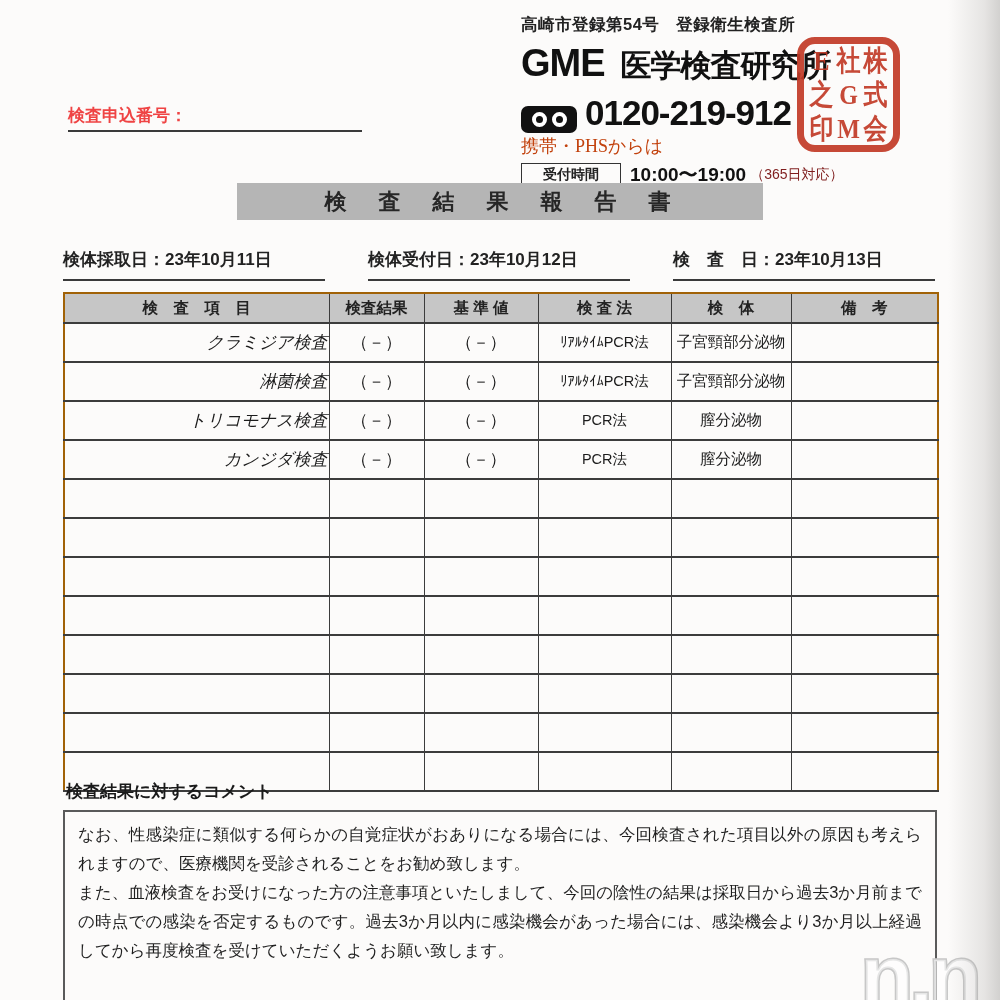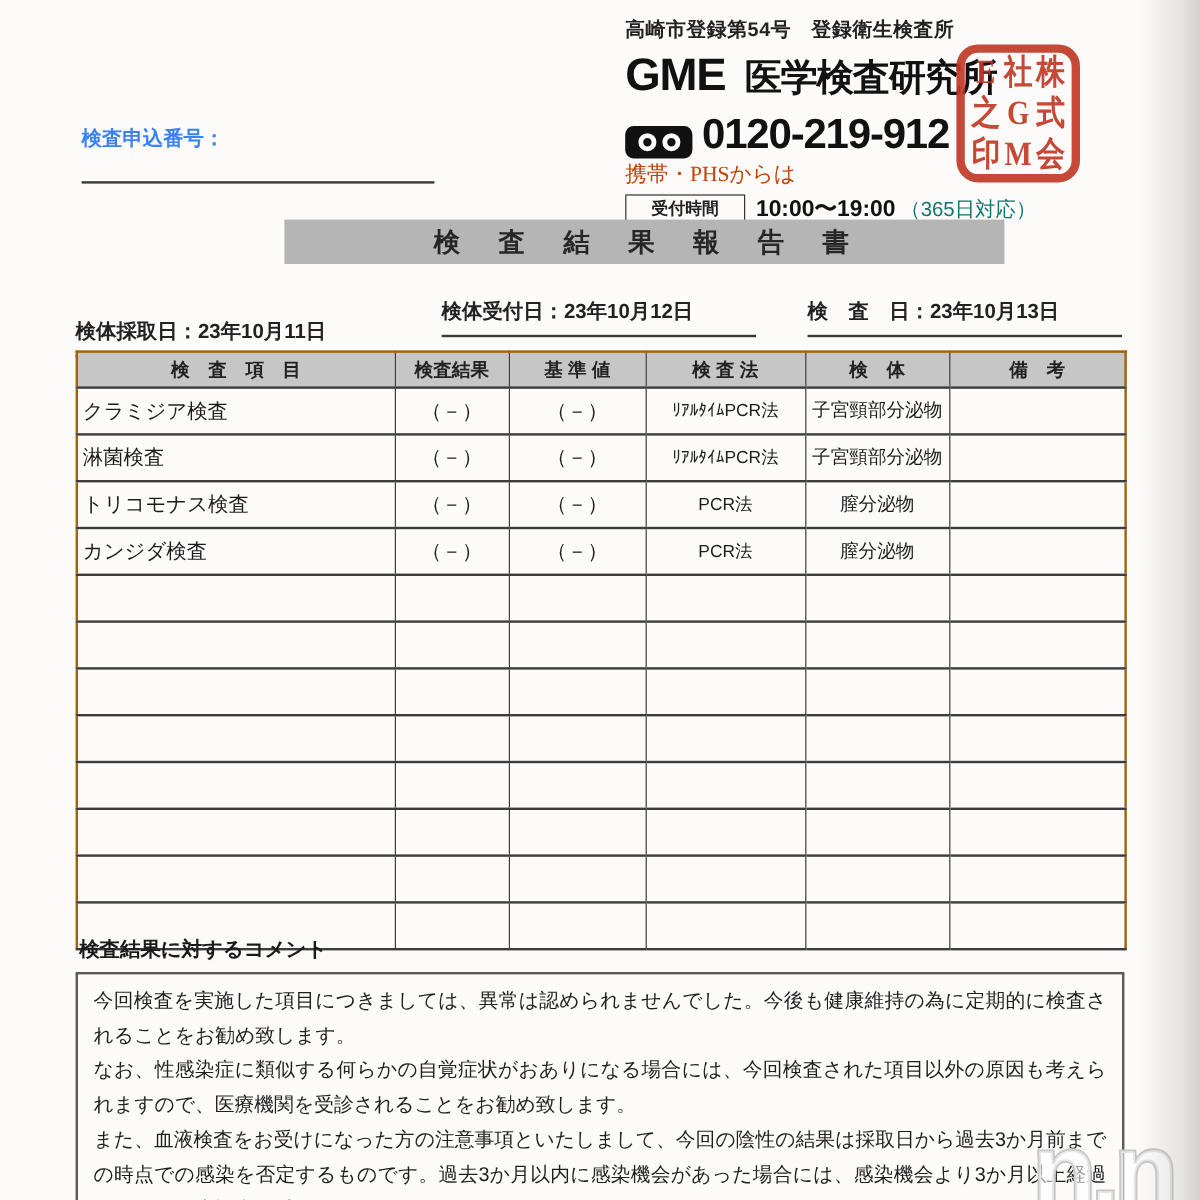--- a/index.html
+++ b/index.html
@@ -4,62 +4,62 @@
 <style>
   html,body{margin:0;padding:0;background:#e9e9e9;}
   .page{
     position:relative;width:1000px;height:1000px;margin:0 auto;
     background:#fcfbfa;overflow:hidden;
     font-family:"Liberation Sans","DejaVu Sans",sans-serif;
     color:#1c1c1c;
   }
   
   .appnum{position:absolute;left:68px;top:104px;width:294px;
-    border-bottom:2px solid #3a3a3a;padding-bottom:24px;font-size:17px;font-weight:600;color:#3b82f6;}
+    border-bottom:2px solid #3a3a3a;padding-bottom:3px;font-size:17px;font-weight:600;color:#ef4444;}
   .hq{position:absolute;left:521px;top:14px;width:270px;}
   .hq .reg{font-size:16.5px;font-weight:600;letter-spacing:.5px;white-space:nowrap;color:#222;}
   .brandline{margin-top:6px;white-space:nowrap;display:flex;align-items:baseline;}
   .brandline .gme{font-size:38px;font-weight:800;letter-spacing:-1px;color:#111;}
   .brandline .inst{font-size:31px;font-weight:600;margin-left:16px;letter-spacing:-1px;color:#111;}
   .telline{margin-top:6px;display:flex;align-items:flex-end;white-space:nowrap;}
   .freedial{position:relative;width:56px;height:27px;background:#111;border-radius:7px;
     display:flex;align-items:center;justify-content:center;gap:5px;flex:0 0 auto;}
   .freedial .ring{width:15px;height:15px;border:4px solid #fff;border-radius:50%;box-sizing:border-box;}
   .telline .telnum{font-size:35px;font-weight:800;margin-left:8px;letter-spacing:-1px;color:#111;}
   .mobline{margin-top:1px;white-space:nowrap;display:flex;align-items:baseline;}
   .mobline .moblabel{font-size:18px;font-weight:500;color:#c2410c;font-family:Liberation Serif, serif;}
   .mobline .mobnum{font-size:26px;font-weight:500;margin-left:6px;letter-spacing:0;color:#1a1a1a;}
   .hoursline{margin-top:4px;display:flex;align-items:center;white-space:nowrap;}
   .hoursbox{border:1.5px solid #333;font-size:14px;font-weight:600;padding:2px 21px;color:#222;}
   .hoursval{font-size:19px;font-weight:800;margin-left:9px;color:#111;}
-  .hoursnote{font-size:17px;font-weight:500;margin-left:4px;color:#0f766e;}
+  .hoursnote{font-size:14px;font-weight:500;margin-left:4px;color:#7f1d1d;}
   
   .seal{position:absolute;left:797px;top:37px;width:103px;height:115px;box-sizing:border-box;
     border:7px solid #c23a27;border-radius:18px;opacity:.92;
     display:flex;flex-direction:row;align-items:center;justify-content:center;gap:3px;padding:3px 2px;}
   .seal .col{display:flex;flex-direction:column;align-items:center;justify-content:space-between;height:92px;}
   .seal .col span{font-size:24px;line-height:1;font-weight:800;color:#c23a27;transform:scaleY(1.18);
     font-family:"Liberation Serif","DejaVu Serif",serif;}
   
-  .titlebar{position:absolute;left:237px;top:183px;width:600px;height:37px;background:#b5b5b5;
+  .titlebar{position:absolute;left:237px;top:183px;width:526px;height:37px;background:#b5b5b5;
     display:flex;align-items:center;justify-content:center;}
   .titlebar span{font-size:22px;font-weight:800;letter-spacing:5px;color:#262626;}
   
   .dates{position:absolute;left:63px;top:248px;width:874px;height:36px;}
   .dategroup{position:absolute;top:0;width:262px;border-bottom:2px solid #3a3a3a;
     padding-bottom:8px;font-size:17px;font-weight:600;white-space:nowrap;color:#222;}
-  .dg1{left:0;margin-top:17px;} .dg2{left:305px;} .dg3{left:610px;}
+  .dg1{left:0;} .dg2{left:305px;} .dg3{left:610px;}
   
   .rtable{position:absolute;left:63px;top:292px;width:874px;border-collapse:collapse;table-layout:fixed;}
   .rtable,.rtable th,.rtable td{border:1px solid #3c3c3c;}
   .rtable{border:2px solid #a16207;}
   .rtable th,.rtable td{border-bottom-width:2px;}
   .rtable th{height:26px;background:#c6c6c6;font-size:15.5px;font-weight:700;color:#222;}
   .rtable td{height:35px;font-size:17px;color:#1c1c1c;text-align:center;overflow:hidden;white-space:nowrap;}
-  .rtable td.c0{text-align:left;padding-left:4px;}
+  .rtable td.c0{text-align:right;padding-left:28px;font-style:italic;}
   .rtable td.c3{font-size:14.5px;}
   .rtable td.c4{font-size:15.5px;}
   
   .cmt-head{position:absolute;left:66px;top:780px;font-size:17px;font-weight:800;color:#1a1a1a;}
   .cmt-box{position:absolute;left:63px;top:810px;width:874px;height:210px;box-sizing:border-box;
     border:2px solid #5a5a5a;background:#fcfbfa;padding:8px 13px;}
   .cmt-box .para{font-size:16.5px;line-height:29px;color:#1f1f1f;text-align:justify;}
   
   .wm{position:absolute;right:-4px;bottom:-18px;pointer-events:none;}
   .wm text{font-family:"Liberation Sans","DejaVu Sans",sans-serif;font-weight:800;font-size:88px;
@@ -247,21 +247,20 @@
           <td class="c2"></td>
           <td class="c3"></td>
           <td class="c4"></td>
           <td class="c5"></td>
         </tr>
       </tbody>
   </table>
 
   <div class="cmt-head">検査結果に対するコメント</div>
   <div class="cmt-box">
-      <div class="para">今回検査を実施した項目につきましては、異常は認められませんでした。今後も健康維持の為に定期的に検査されることをお勧め致します。</div>
       <div class="para">なお、性感染症に類似する何らかの自覚症状がおありになる場合には、今回検査された項目以外の原因も考えられますので、医療機関を受診されることをお勧め致します。</div>
       <div class="para">また、血液検査をお受けになった方の注意事項といたしまして、今回の陰性の結果は採取日から過去3か月前までの時点での感染を否定するものです。過去3か月以内に感染機会があった場合には、感染機会より3か月以上経過してから再度検査を受けていただくようお願い致します。</div>
     </div>
 
   <svg class="wm" width="150" height="100" viewBox="0 0 150 100">
     <text x="6" y="88">n,n</text>
   </svg>
 
   <div class="edge"></div>
 </div>

